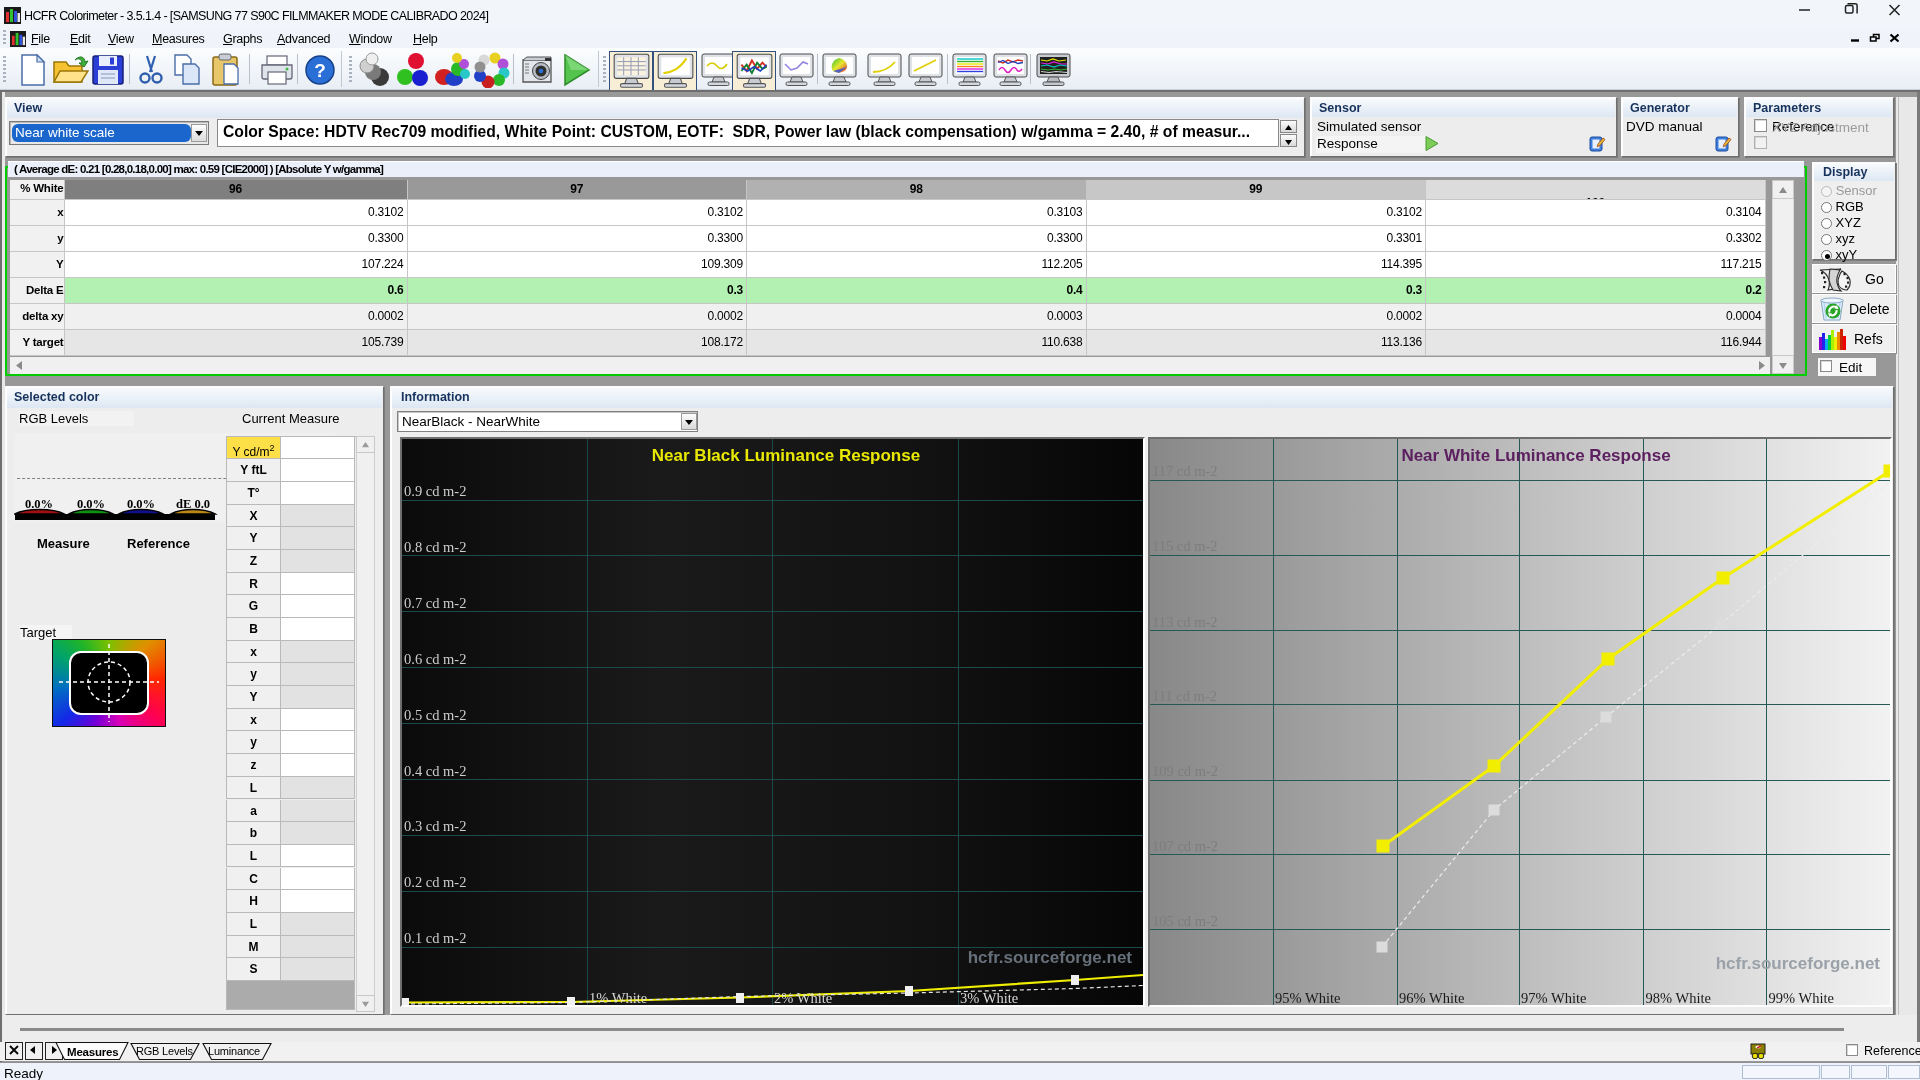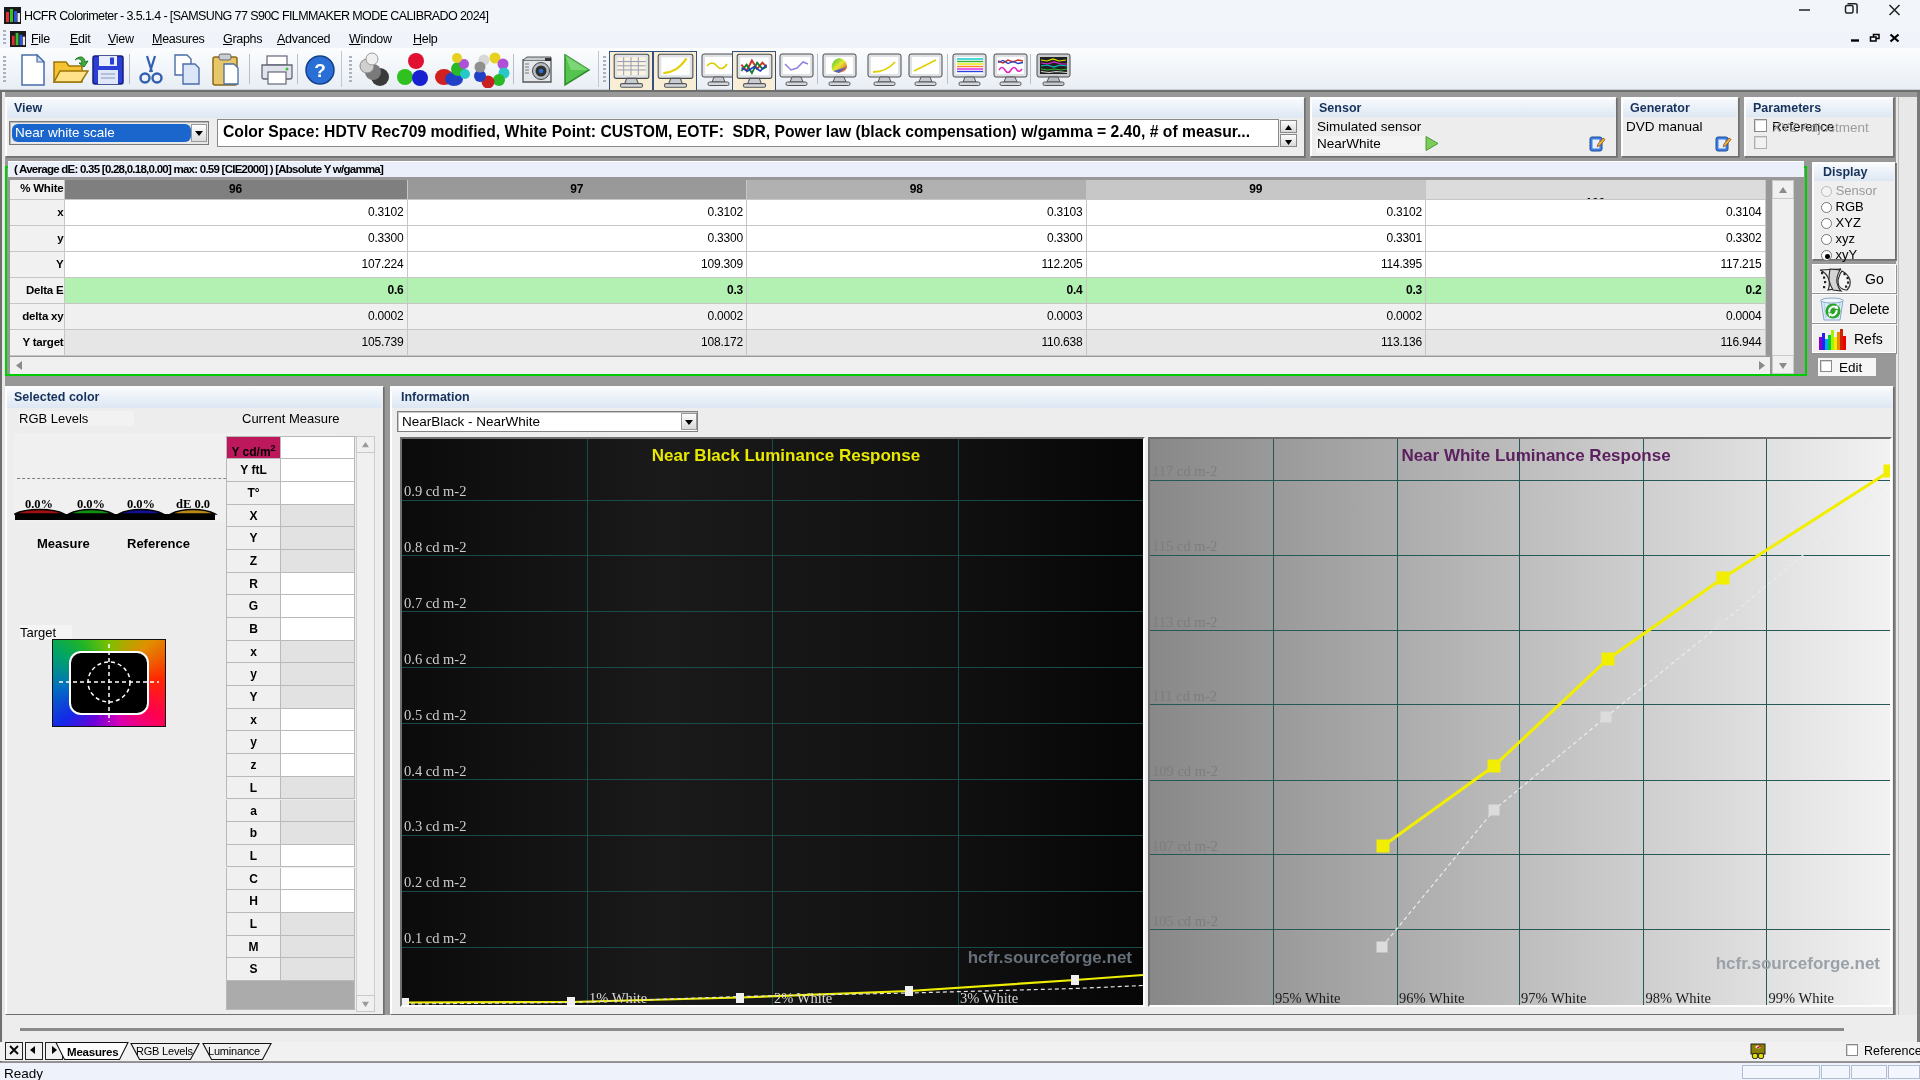--- a/index.html
+++ b/index.html
@@ -334,21 +334,21 @@
       <div class="abs" style="left:1274px;top:36px;width:17px;height:13px;background:linear-gradient(#fcfcfc,#d8d8d8);border:1px solid #888;text-align:center"><svg width="9" height="8" viewBox="0 0 9 8">
             <path d="M4.5,7 L1,2 H8 z" fill="#000"></path>
           </svg></div>
     </div>
 
     <div class="gb" style="left:1310px;top:97px;width:307px;height:60px">
       <div class="gbhead" style="height:18px"></div>
       <div class="gbtitle">Sensor</div>
       <div class="abs" style="left:6px;top:21px;font-size:13.5px">Simulated sensor</div>
       <div class="abs" style="left:5px;top:38px;width:110px;height:17px;background:#f4f4f4"></div>
-      <div class="abs" style="left:6px;top:38px;font-size:13.5px">NearWhite</div>
+      <div class="abs" style="left:6px;top:38px;font-size:13.5px">Response</div>
       <svg class="abs" style="left:113px;top:37px" width="16" height="17" viewBox="0 0 16 17">
           <path d="M2,1.5 L14,8.5 L2,15.5 z" fill="#7ccc58" stroke="#4a9a30" stroke-width="1"></path>
         </svg>
       <svg class="abs" style="left:277px;top:36px" width="18" height="19" viewBox="0 0 18 19">
           <rect x="2" y="3" width="12" height="14" rx="2" fill="#3e7ede" stroke="#1d4f9e"></rect>
           <rect x="4.5" y="5.5" width="7" height="9" fill="#e8f0fc"></rect>
           <path d="M10,10 l5,-6 l2,1.5 l-5,6 l-2.8,1.3 z" fill="#e8b838" stroke="#a04818" stroke-width="0.8"></path>
         </svg>
     </div>
 
@@ -370,21 +370,21 @@
       <div class="abs" style="left:27px;top:21px;font-size:13.5px">Reference</div>
       <div class="cb dis" style="left:9px;top:38px"></div>
       <div class="abs" style="left:27px;top:22px;font-size:13.5px;color:#9c9c9c">XYZ Adjustment</div>
     </div>
   </div>
   <div id="gridsec">
 
     <div class="abs" style="left:5px;top:166px;width:1802px;height:210px;border:2px solid #00cc00"></div>
 
     <div class="abs" style="left:8px;top:161px;width:1796px;height:16px;background:#eaeffa;border-top:1px solid #fff"></div>
-    <div class="abs" style="left:14px;top:163px;font-weight:bold;font-size:11.5px;letter-spacing:-0.75px">( Average dE: 0.35 [0.28,0.18,0.00] max: 0.59 [CIE2000] ) [Absolute Y w/gamma]</div>
+    <div class="abs" style="left:14px;top:163px;font-weight:bold;font-size:11.5px;letter-spacing:-0.75px">( Average dE: 0.21 [0.28,0.18,0.00] max: 0.59 [CIE2000] ) [Absolute Y w/gamma]</div>
 
     <div id="grid">
 <div class="cell lab" style="left:10px;top:180px;width:54.5px;height:20px;padding-top:2px">% White</div>
 <div class="cell" style="left:64.5px;top:180px;width:343.0px;height:20px;background:#7f7f7f;font-weight:bold;text-align:center;padding-top:2px">96</div>
 <div class="cell" style="left:407.5px;top:180px;width:339.5px;height:20px;background:#999999;font-weight:bold;text-align:center;padding-top:2px">97</div>
 <div class="cell" style="left:747px;top:180px;width:339.5px;height:20px;background:#b1b1b1;font-weight:bold;text-align:center;padding-top:2px">98</div>
 <div class="cell" style="left:1086.5px;top:180px;width:339.5px;height:20px;background:#c7c7c7;font-weight:bold;text-align:center;padding-top:2px">99</div>
 <div class="cell" style="left:1426px;top:180px;width:339.5px;height:20px;background:#dcdcdc;font-weight:bold;text-align:center;padding-top:16px">100</div>
 <div class="cell lab" style="left:10px;top:200px;width:54.5px;height:26px;line-height:25px">x</div>
 <div class="cell val" style="left:64.5px;top:200px;width:343.0px;height:26px;background:#ffffff;font-weight:normal;line-height:25px">0.3102</div>
@@ -473,21 +473,21 @@
         <svg class="abs" style="left:0;top:0" width="112" height="86" viewBox="0 0 112 86">
           <g stroke="#fff" stroke-width="1.5" stroke-dasharray="4 3" fill="none">
             <line x1="56" y1="4" x2="56" y2="82"></line>
             <line x1="6" y1="42" x2="106" y2="42"></line>
             <ellipse cx="56" cy="42" rx="21" ry="20"></ellipse>
           </g>
         </svg>
       </div>
       <div id="mtable">
           <div class="abs" style="left:220px;top:49.1px;width:130px;height:1px;background:#b9b9b9"></div>
-<div class="mrow" style="left:220px;top:49.6px;width:55px;height:22.68px;background:#be185d;border-left:1px solid #b9b9b9;font-weight:bold;text-align:center;line-height:22.68px;font-size:12px">Y cd/m<span style="font-size:9px;vertical-align:super">2</span></div>
+<div class="mrow" style="left:220px;top:49.6px;width:55px;height:22.68px;background:#fde047;border-left:1px solid #b9b9b9;font-weight:normal;text-align:center;line-height:22.68px;font-size:12px">Y cd/m<span style="font-size:9px;vertical-align:super">2</span></div>
 <div class="mrow" style="left:275px;top:49.6px;width:74px;height:22.68px;background:#ffffff"></div>
 <div class="mrow" style="left:220px;top:72.3px;width:55px;height:22.68px;background:#f0f0f0;border-left:1px solid #b9b9b9;font-weight:bold;text-align:center;line-height:22.68px;font-size:12px">Y ftL</div>
 <div class="mrow" style="left:275px;top:72.3px;width:74px;height:22.68px;background:#ffffff"></div>
 <div class="mrow" style="left:220px;top:95.0px;width:55px;height:22.68px;background:#f0f0f0;border-left:1px solid #b9b9b9;font-weight:bold;text-align:center;line-height:22.68px;font-size:12px">T°</div>
 <div class="mrow" style="left:275px;top:95.0px;width:74px;height:22.68px;background:#ffffff"></div>
 <div class="mrow" style="left:220px;top:117.6px;width:55px;height:22.68px;background:#f0f0f0;border-left:1px solid #b9b9b9;font-weight:bold;text-align:center;line-height:22.68px;font-size:12px">X</div>
 <div class="mrow" style="left:275px;top:117.6px;width:74px;height:22.68px;background:#e2e2e2"></div>
 <div class="mrow" style="left:220px;top:140.3px;width:55px;height:22.68px;background:#f0f0f0;border-left:1px solid #b9b9b9;font-weight:bold;text-align:center;line-height:22.68px;font-size:12px">Y</div>
 <div class="mrow" style="left:275px;top:140.3px;width:74px;height:22.68px;background:#e2e2e2"></div>
 <div class="mrow" style="left:220px;top:163.0px;width:55px;height:22.68px;background:#f0f0f0;border-left:1px solid #b9b9b9;font-weight:bold;text-align:center;line-height:22.68px;font-size:12px">Z</div>

